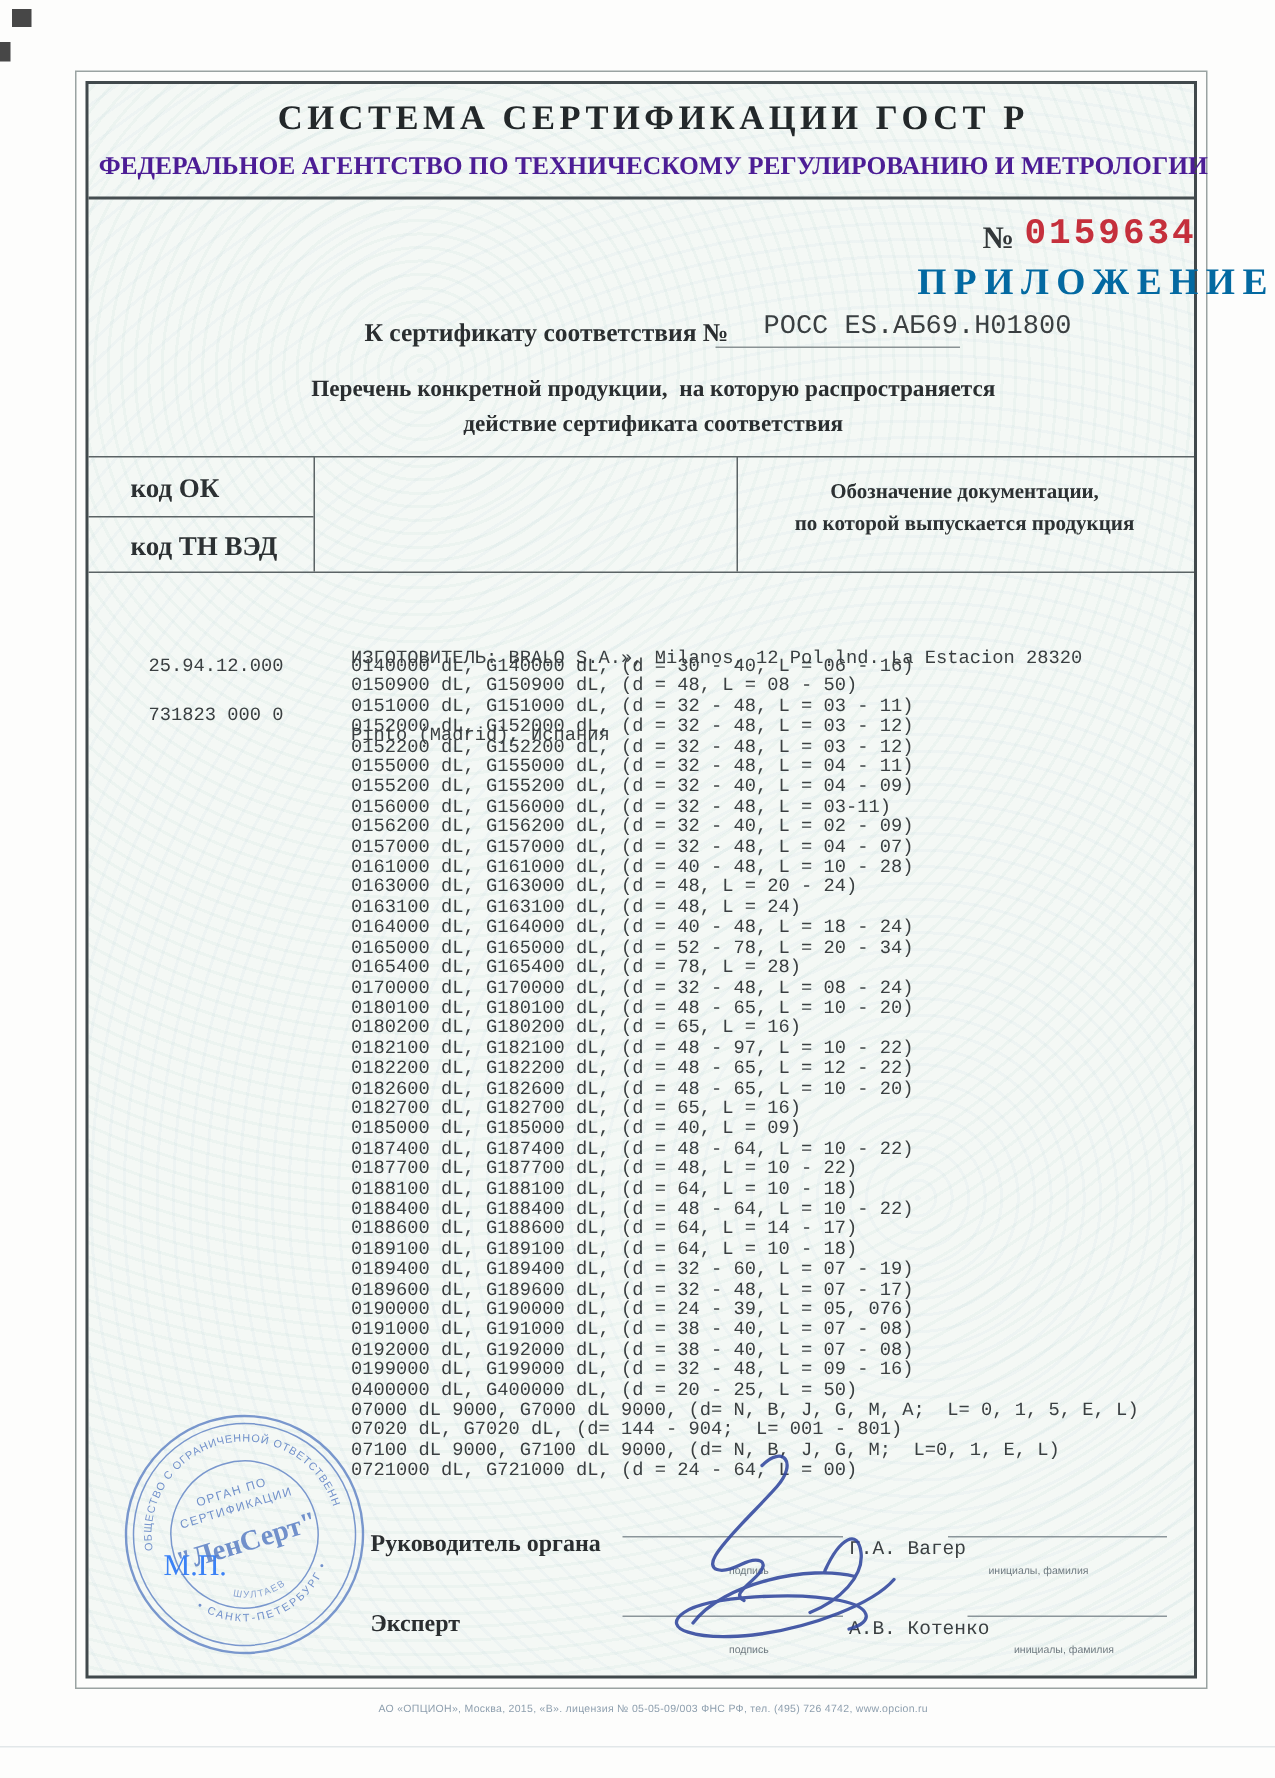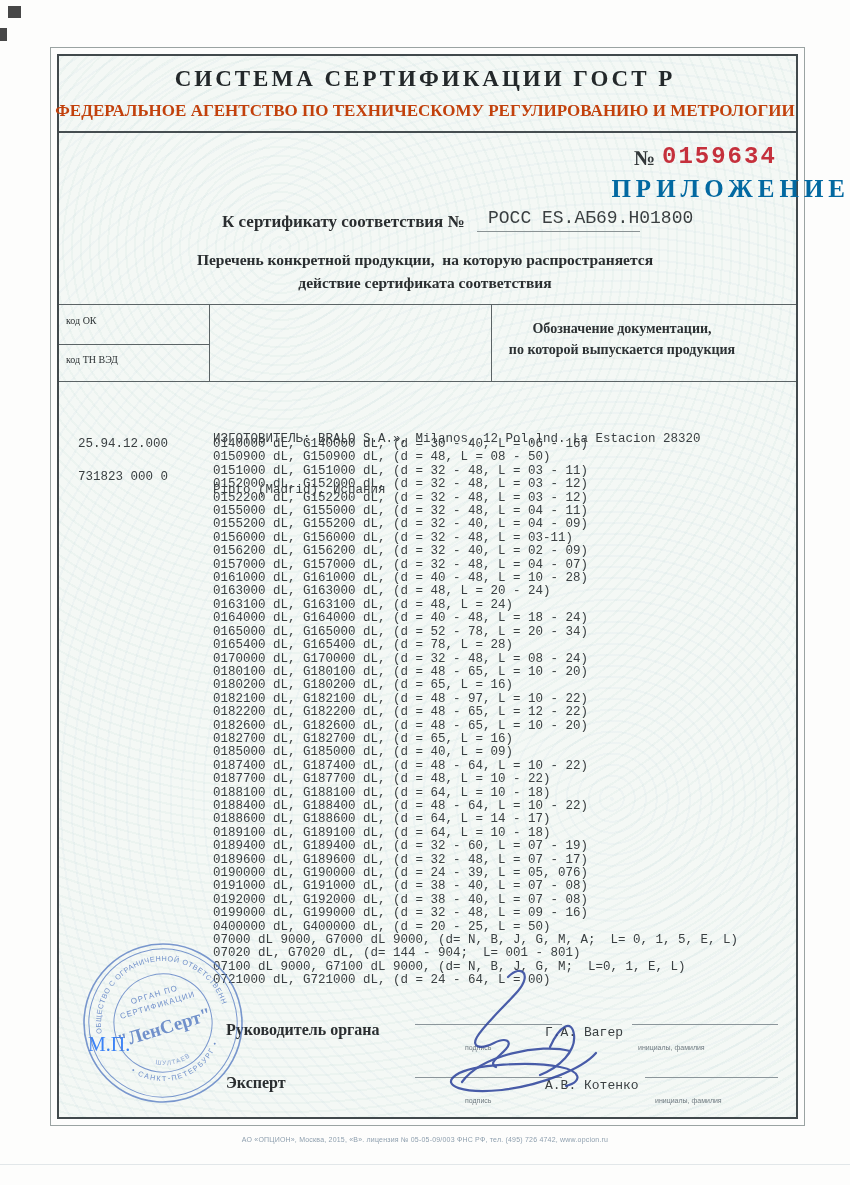--- a/index.html
+++ b/index.html
@@ -15,37 +15,37 @@
     border:1px solid #9aa3a2;box-sizing:border-box;
   }
   .frame-inner{
     position:absolute;left:6px;top:6px;right:6px;bottom:6px;
     border:2px solid #41494c;box-sizing:border-box;
     background:
       repeating-radial-gradient(circle at 30% 18%, rgba(165,205,195,0.10) 0 2px, rgba(0,0,0,0) 2px 9px),
       repeating-radial-gradient(circle at 75% 70%, rgba(160,190,215,0.08) 0 2px, rgba(0,0,0,0) 2px 11px),
       #f4f8f5;
   }
-  .abs{position:absolute;}
+  .abs{position:absolute;padding-left:21px;}
   .ctr{left:0;right:0;text-align:center;}
   .h1{font-size:23px;font-weight:bold;letter-spacing:3px;color:#23282a;}
-  .h2{font-size:17px;font-weight:bold;letter-spacing:0px;color:#c2410c;}
+  .h2{font-size:17px;font-weight:bold;letter-spacing:0px;color:#4c1d95;}
   .rule{position:absolute;background:#454d50;height:2px;}
   .thin-line{position:absolute;background:#5b6365;height:1px;}
   .vline{position:absolute;background:#5b6365;width:1px;}
   .doc-number-prefix{font-size:21px;font-weight:bold;color:#33383a;}
   .doc-number{font-family:"Liberation Mono","DejaVu Sans Mono",monospace;font-size:24px;font-weight:bold;letter-spacing:2px;}
   .appendix{font-size:25px;font-weight:bold;letter-spacing:5px;color:#0369a1;text-align:right;}
   .cert-label{font-size:17px;font-weight:600;color:#2a2e30;}
   .mono{font-family:"Liberation Mono","DejaVu Sans Mono",monospace;color:#3a3f41;white-space:pre;}
   .cert-value{font-size:18px;}
   .underline{position:absolute;border-bottom:1px solid #8a9294;}
   .subtitle{font-size:15.5px;font-weight:bold;color:#2a2e30;white-space:pre;}
   .th{font-size:14px;font-weight:600;color:#2c3133;line-height:21px;}
-  .codes-cell{font-size:10px;font-weight:400;color:#2c3133;}
+  .codes-cell{font-size:18px;font-weight:700;color:#2c3133;}
   .body-mono{font-size:12.5px;line-height:13.4px;}
   .mfr{line-height:17px;}
   .sig-label{font-size:16px;font-weight:bold;color:#2a2e30;}
   .sig-line{position:absolute;border-bottom:1px solid #8b959a;}
   .caption{font-family:"Liberation Sans",sans-serif;font-size:7px;color:#6f7a80;}
   .name{font-size:13px;}
   .mp{font-size:20px;color:#3b82f6;}
   .footer{font-family:"Liberation Sans",sans-serif;font-size:7px;letter-spacing:0.2px;color:#8e9fae;}
   .page-edge{position:absolute;left:0;width:850px;height:1px;background:#e2e7e9;}
   .stamp-svg,.ink-svg{position:absolute;pointer-events:none;}

